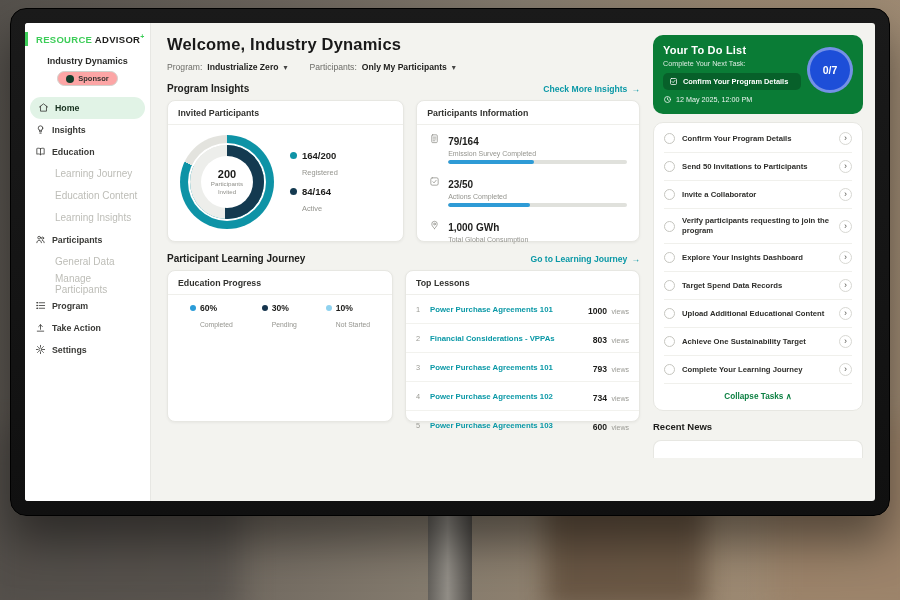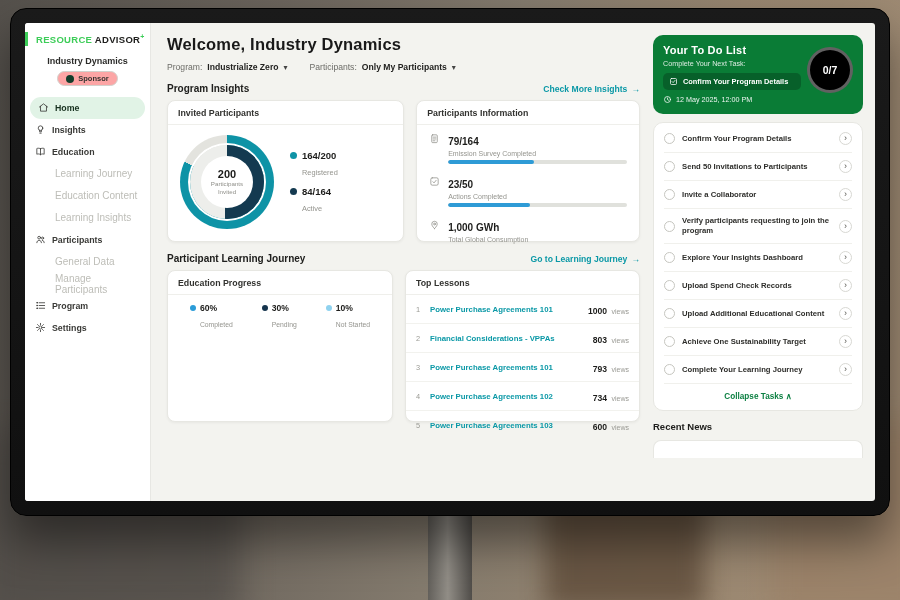--- a/index.html
+++ b/index.html
@@ -107,21 +107,21 @@
   
   .rightcol { width:222px; flex-shrink:0; padding:12px 12px 0 0; display:flex; flex-direction:column; gap:8px; }
   .todo-card { position:relative; background:#0a7c36; border-radius:10px; padding:9px 10px 10px; color:#fff; }
   .todo-card h2 { font-size:11px; letter-spacing:.2px; }
   .todo-sub { font-size:7.2px; color:rgba(255,255,255,.85); margin-top:3px; }
   .next-task { display:flex; align-items:center; gap:5px; background:rgba(0,0,0,.22); border-radius:5px;
     padding:4px 6px; margin:5px 52px 5px 0; font-size:7.4px; font-weight:bold; cursor:pointer; }
   .next-task svg, .due svg { width:9px; height:9px; stroke:#fff; fill:none; stroke-width:2; stroke-linecap:round; stroke-linejoin:round; flex-shrink:0; }
   .due { display:flex; align-items:center; gap:4px; font-size:7.2px; color:rgba(255,255,255,.92); }
   .todo-ring { position:absolute; right:10px; top:12px; width:46px; height:46px; border-radius:50%;
-    border:3px solid rgba(255,255,255,.38); background:#000000; display:grid; place-items:center; }
+    border:3px solid rgba(255,255,255,.38); background:#1d4ed8; display:grid; place-items:center; }
   .todo-ring span { font-size:10.5px; font-weight:bold; color:#fff; }
 
   .task-card { background:#fff; border:1px solid #e7e7e2; border-radius:10px; padding:2px 10px 6px; }
   .task { display:flex; align-items:center; gap:7px; padding:7px 0; border-bottom:1px solid #f0f0ec; cursor:pointer; }
   .task:last-of-type { border-bottom:none; }
   .cb { width:11px; height:11px; border:1.4px solid #c6c6c0; border-radius:50%; flex-shrink:0; cursor:pointer; }
   .tlabel { flex:1; font-size:7.7px; font-weight:bold; color:#2e2e2b; line-height:1.3; }
   .tchev { width:13px; height:13px; border:1px solid #d8d8d3; border-radius:50%; display:grid; place-items:center;
     font-size:9px; color:#55554f; flex-shrink:0; cursor:pointer; padding-bottom:1px; }
   .collapse { text-align:center; padding:7px 0 3px; font-size:8.2px; font-weight:bold; color:#0d8043; cursor:pointer; }
@@ -200,20 +200,26 @@
         <svg viewBox="0 0 24 24">
               <path d="M9 6h12M9 12h12M9 18h12"></path>
               <circle cx="4.5" cy="6" r="1"></circle>
               <circle cx="4.5" cy="12" r="1"></circle>
               <circle cx="4.5" cy="18" r="1"></circle>
             </svg>
         <span>Program</span>
       </div>
       <div class="nav-item">
         <svg viewBox="0 0 24 24">
+              <path d="M12 16V6M8 10l4-4 4 4M5 20h14"></path>
+            </svg>
+        <span>Take Action</span>
+      </div>
+      <div class="nav-item">
+        <svg viewBox="0 0 24 24">
               <circle cx="12" cy="12" r="3.4"></circle>
               <path d="M12 3v3M12 18v3M3 12h3M18 12h3M5.6 5.6l2.1 2.1M16.3 16.3l2.1 2.1M18.4 5.6l-2.1 2.1M7.7 16.3l-2.1 2.1"></path>
             </svg>
         <span>Settings</span>
       </div>
     </div>
   </div>
 
   <div class="main">
     <div class="welcome">Welcome, Industry Dynamics</div>
@@ -412,21 +418,21 @@
         <span class="tlabel">Verify participants requesting to join the program</span>
         <span class="tchev">›</span>
       </div>
       <div class="task">
         <span class="cb"></span>
         <span class="tlabel">Explore Your Insights Dashboard</span>
         <span class="tchev">›</span>
       </div>
       <div class="task">
         <span class="cb"></span>
-        <span class="tlabel">Upload Spend Check Records</span>
+        <span class="tlabel">Target Spend Data Records</span>
         <span class="tchev">›</span>
       </div>
       <div class="task">
         <span class="cb"></span>
         <span class="tlabel">Upload Additional Educational Content</span>
         <span class="tchev">›</span>
       </div>
       <div class="task">
         <span class="cb"></span>
         <span class="tlabel">Achieve One Sustainability Target</span>

